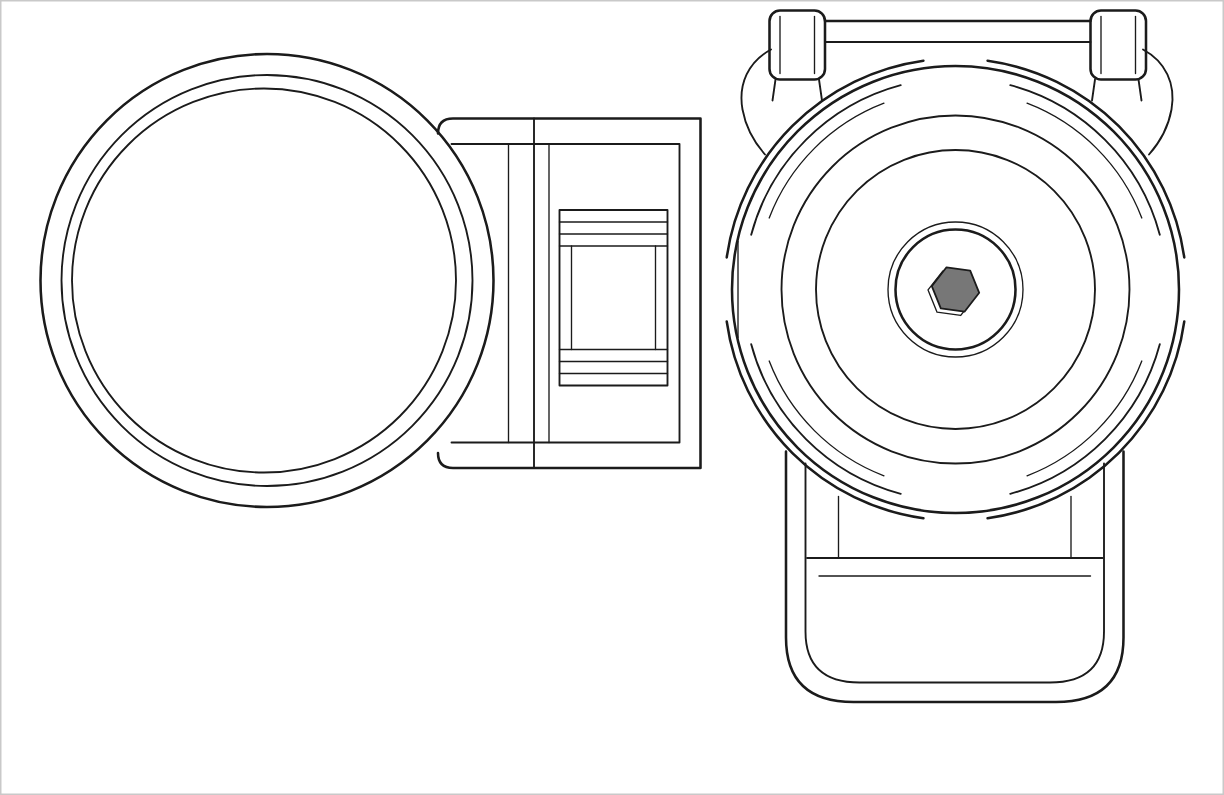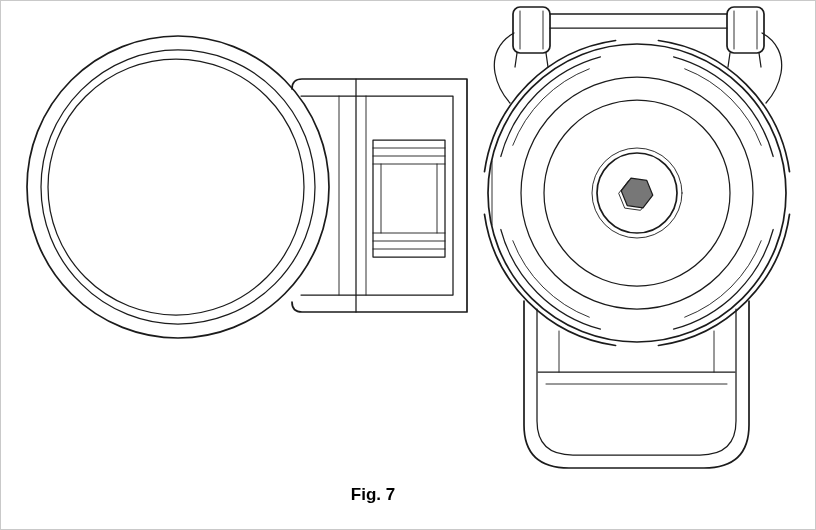--- a/index.html
+++ b/index.html
@@ -125,14 +125,13 @@
     <g>
       <path class="ln sw1" d="M523 300 L523 424 Q523 467 568 467 L703 467 Q748 467 748 424 L748 300"></path>
       <path class="ln sw2" d="M536 308 L536 420 Q536 454 572 454 L699 454 Q735 454 735 420 L735 308"></path>
       <line class="ln sw2" x1="537" y1="371" x2="734" y2="371"></line>
       <line class="ln sw3" x1="545" y1="383" x2="726" y2="383"></line>
       <line class="ln sw3" x1="558" y1="330" x2="558" y2="371"></line>
       <line class="ln sw3" x1="713" y1="330" x2="713" y2="371"></line>
     </g>
   </svg>
 
-  <div class="caption">Fig. 7</div>
 </div>
 
 </body></html>

